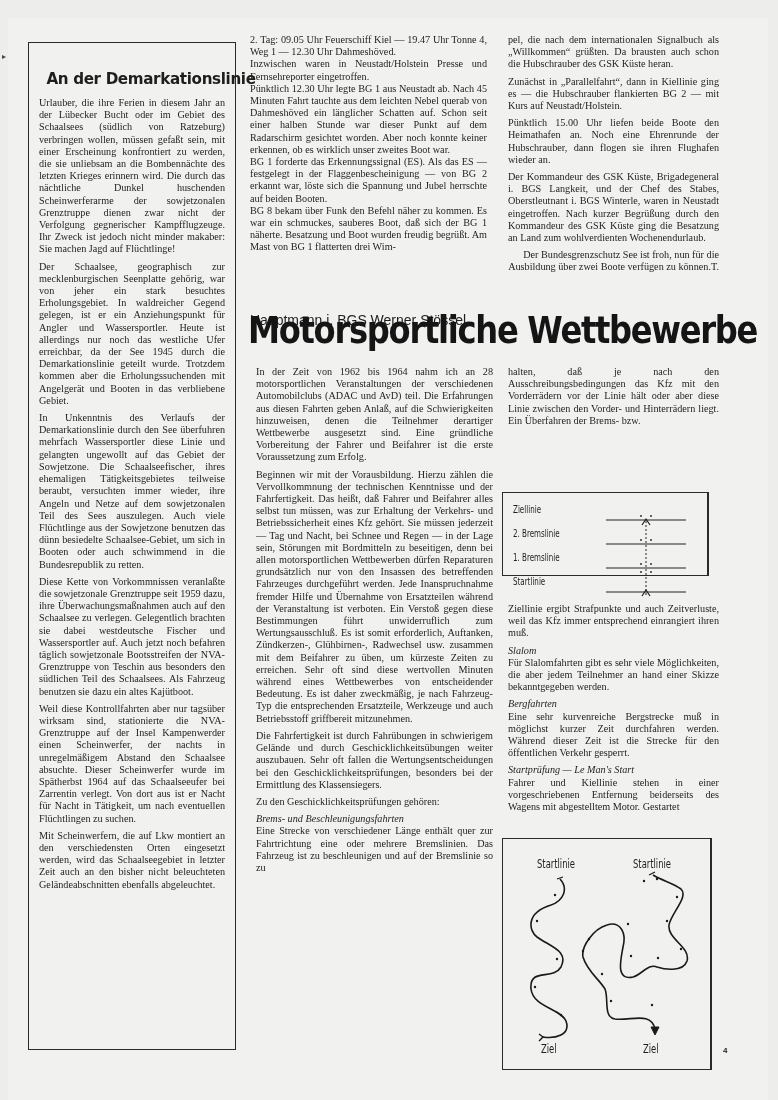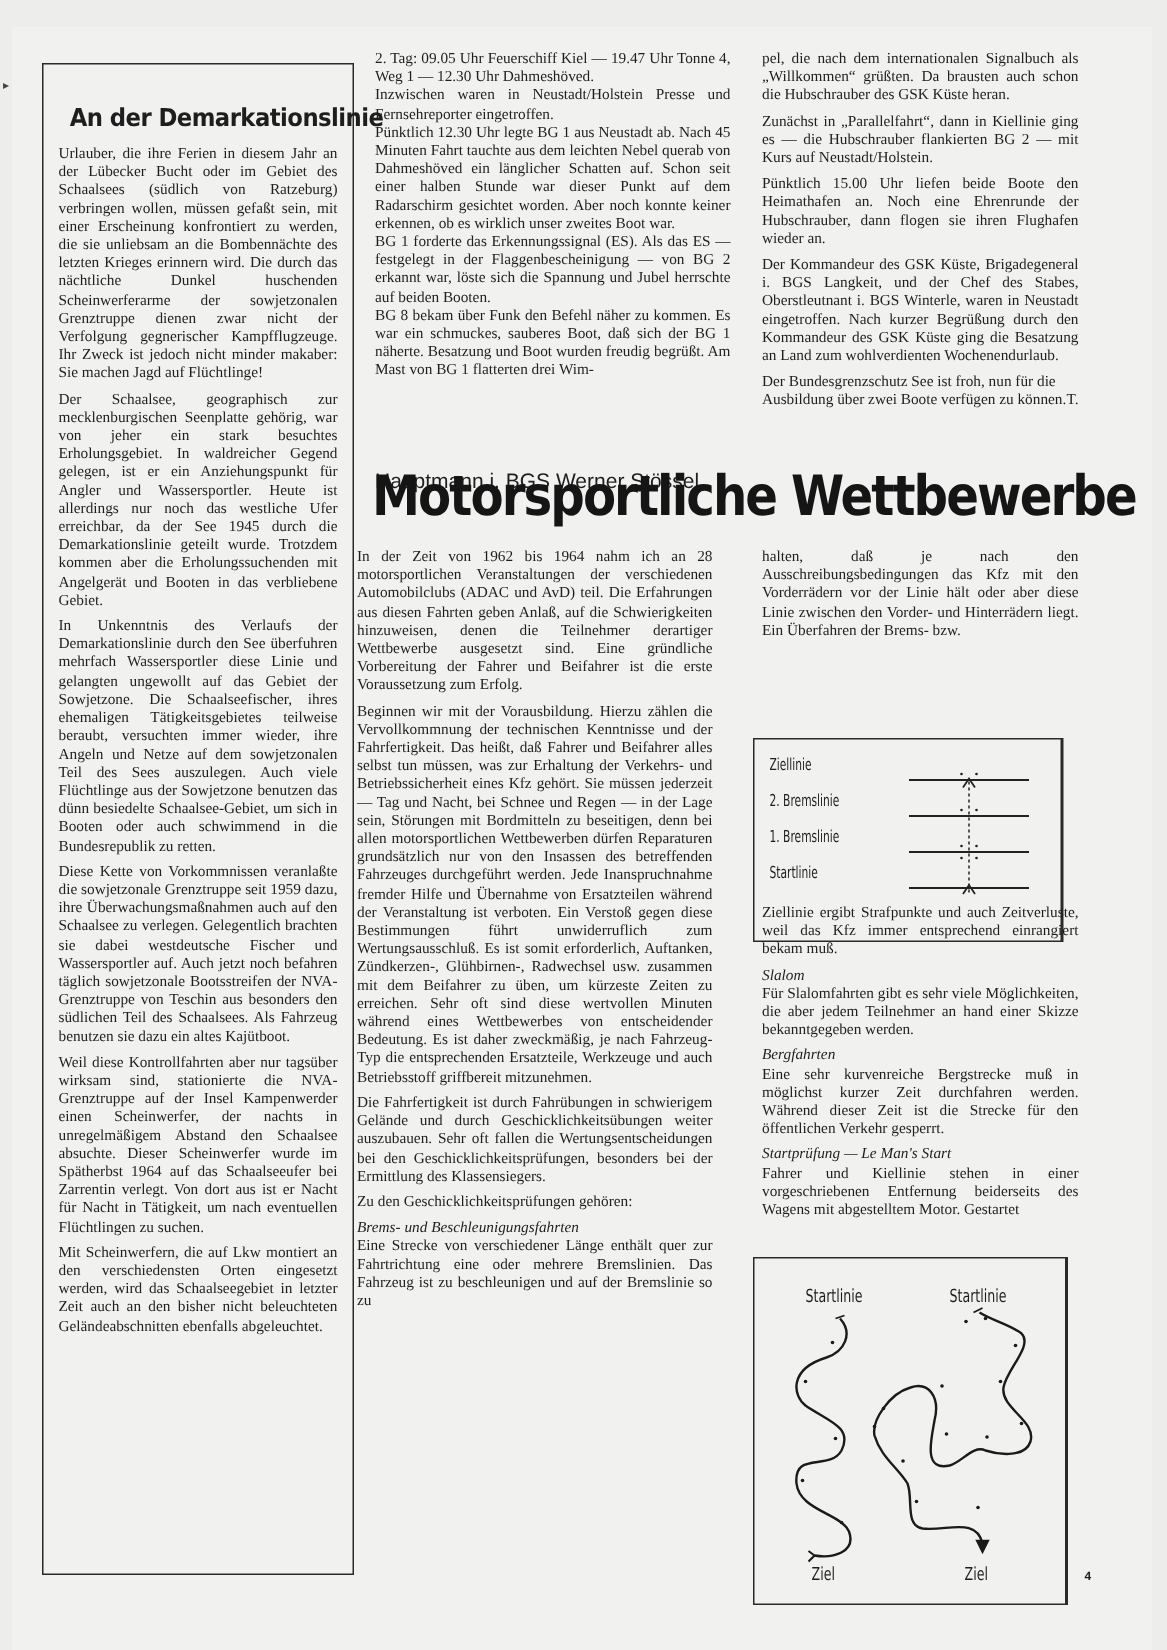--- a/index.html
+++ b/index.html
@@ -8,21 +8,21 @@
   .page { position: absolute; left: 8px; top: 18px; width: 760px; height: 1082px; background: #f1f1ef; }
   .col { position: absolute; font-size: 10.2px; line-height: 12.2px; text-align: justify; hyphens: none; }
   .col p { margin-bottom: 5px; }
   .col p.tight { margin-bottom: 0; }
   .box { position: absolute; left: 28px; top: 42px; width: 208px; height: 1008px; border: 1.5px solid #2a2a2a; padding: 26px 10px 0 10px; }
   .box h2 { font-family: "DejaVu Sans", sans-serif; font-weight: bold; font-size: 16.5px; letter-spacing: -0.4px; text-align: center; margin-bottom: 9px; transform: scaleX(0.92); transform-origin: center; white-space: nowrap; }
   .box .col { position: static; }
   .author { position: absolute; left: 250px; top: 312px; font-family: "Liberation Sans", sans-serif; font-weight: normal; font-size: 14px; }
   .headline { position: absolute; left: 248px; top: 309px; font-family: "DejaVu Sans", sans-serif; font-weight: bold; font-size: 37px; letter-spacing: -1.5px; transform: scaleX(0.87); transform-origin: left top; white-space: nowrap; color: #151515; }
   .sub-i { font-style: italic; }
-  .fig1 { position: absolute; left: 502px; top: 492px; width: 207px; height: 136px; border: 1px solid #2a2a2a; border-right-width: 2px; }
+  .fig1 { position: absolute; left: 502px; top: 492px; width: 207px; height: 84px; border: 1px solid #2a2a2a; border-right-width: 2px; }
   .fig1 .lbl { position: absolute; left: 10px; font-family: "DejaVu Sans Condensed", "DejaVu Sans", sans-serif; font-size: 11px; transform: scaleX(0.72); transform-origin: left; }
   .fig2 { position: absolute; left: 502px; top: 838px; width: 210px; height: 232px; border: 1px solid #2a2a2a; border-right-width: 2px; }
   .fig2 .lbl { position: absolute; font-family: "DejaVu Sans", sans-serif; font-size: 12px; transform: scaleX(0.7); transform-origin: left; }
   .pagenum { position: absolute; left: 723px; top: 1046px; font-family: "Liberation Sans", sans-serif; font-weight: bold; font-size: 8px; }
   .mark { position: absolute; left: 2px; top: 52px; font-size: 8px; color: #444; }
 </style>
 </head>
 <body>
 
 <div class="page"></div>
@@ -46,30 +46,30 @@
   <p class="tight">Pünktlich 12.30 Uhr legte BG 1 aus Neustadt ab. Nach 45 Minuten Fahrt tauchte aus dem leichten Nebel querab von Dahmeshöved ein länglicher Schatten auf. Schon seit einer halben Stunde war dieser Punkt auf dem Radarschirm gesichtet worden. Aber noch konnte keiner erkennen, ob es wirklich unser zweites Boot war.</p>
   <p class="tight">BG 1 forderte das Erkennungssignal (ES). Als das ES — festgelegt in der Flaggenbescheinigung — von BG 2 erkannt war, löste sich die Spannung und Jubel herrschte auf beiden Booten.</p>
   <p class="tight">BG 8 bekam über Funk den Befehl näher zu kommen. Es war ein schmuckes, sauberes Boot, daß sich der BG 1 näherte. Besatzung und Boot wurden freudig begrüßt. Am Mast von BG 1 flatterten drei Wim-</p>
 </div>
 
 <div class="col" style="left:508px; top:34px; width:211px;">
   <p>pel, die nach dem internationalen Signalbuch als „Willkommen“ grüßten. Da brausten auch schon die Hubschrauber des GSK Küste heran.</p>
   <p>Zunächst in „Parallelfahrt“, dann in Kiellinie ging es — die Hubschrauber flankierten BG 2 — mit Kurs auf Neustadt/Holstein.</p>
   <p>Pünktlich 15.00 Uhr liefen beide Boote den Heimathafen an. Noch eine Ehrenrunde der Hubschrauber, dann flogen sie ihren Flughafen wieder an.</p>
   <p>Der Kommandeur des GSK Küste, Brigadegeneral i. BGS Langkeit, und der Chef des Stabes, Oberstleutnant i. BGS Winterle, waren in Neustadt eingetroffen. Nach kurzer Begrüßung durch den Kommandeur des GSK Küste ging die Besatzung an Land zum wohlverdienten Wochenendurlaub.</p>
-  <p style="text-align:left;">
+  <p style="text-align:right;">
     <span>Der Bundesgrenzschutz See ist froh, nun für die Ausbildung über zwei Boote verfügen zu können.</span>
     <span style="float:right;">T.</span>
   </p>
 </div>
 
 <div class="author">Hauptmann i. BGS Werner Stössel</div>
 <div class="headline">Motorsportliche Wettbewerbe</div>
 
-<div class="col" style="left:238px; top:366px; width:237px;">
+<div class="col" style="left:256px; top:366px; width:237px;">
   <p>In der Zeit von 1962 bis 1964 nahm ich an 28 motorsportlichen Veranstaltungen der verschiedenen Automobilclubs (ADAC und AvD) teil. Die Erfahrungen aus diesen Fahrten geben Anlaß, auf die Schwierigkeiten hinzuweisen, denen die Teilnehmer derartiger Wettbewerbe ausgesetzt sind. Eine gründliche Vorbereitung der Fahrer und Beifahrer ist die erste Voraussetzung zum Erfolg.</p>
   <p>Beginnen wir mit der Vorausbildung. Hierzu zählen die Vervollkommnung der technischen Kenntnisse und der Fahrfertigkeit. Das heißt, daß Fahrer und Beifahrer alles selbst tun müssen, was zur Erhaltung der Verkehrs- und Betriebssicherheit eines Kfz gehört. Sie müssen jederzeit — Tag und Nacht, bei Schnee und Regen — in der Lage sein, Störungen mit Bordmitteln zu beseitigen, denn bei allen motorsportlichen Wettbewerben dürfen Reparaturen grundsätzlich nur von den Insassen des betreffenden Fahrzeuges durchgeführt werden. Jede Inanspruchnahme fremder Hilfe und Übernahme von Ersatzteilen während der Veranstaltung ist verboten. Ein Verstoß gegen diese Bestimmungen führt unwiderruflich zum Wertungsausschluß. Es ist somit erforderlich, Auftanken, Zündkerzen-, Glühbirnen-, Radwechsel usw. zusammen mit dem Beifahrer zu üben, um kürzeste Zeiten zu erreichen. Sehr oft sind diese wertvollen Minuten während eines Wettbewerbes von entscheidender Bedeutung. Es ist daher zweckmäßig, je nach Fahrzeug-Typ die entsprechenden Ersatzteile, Werkzeuge und auch Betriebsstoff griffbereit mitzunehmen.</p>
   <p>Die Fahrfertigkeit ist durch Fahrübungen in schwierigem Gelände und durch Geschicklichkeitsübungen weiter auszubauen. Sehr oft fallen die Wertungsentscheidungen bei den Geschicklichkeitsprüfungen, besonders bei der Ermittlung des Klassensiegers.</p>
   <p>Zu den Geschicklichkeitsprüfungen gehören:</p>
   <p class="tight sub-i">Brems- und Beschleunigungsfahrten</p>
   <p>Eine Strecke von verschiedener Länge enthält quer zur Fahrtrichtung eine oder mehrere Bremslinien. Das Fahrzeug ist zu beschleunigen und auf der Bremslinie so zu</p>
 </div>
 
 <div class="col" style="left:508px; top:366px; width:211px;">
   <p>halten, daß je nach den Ausschreibungsbedingungen das Kfz mit den Vorderrädern vor der Linie hält oder aber diese Linie zwischen den Vorder- und Hinterrädern liegt. Ein Überfahren der Brems- bzw.</p>
@@ -97,21 +97,21 @@
         <circle cx="148" cy="47" r="0.9"></circle>
       <circle cx="138" cy="71" r="0.9"></circle>
         <circle cx="148" cy="71" r="0.9"></circle>
       <circle cx="138" cy="79" r="0.9"></circle>
         <circle cx="148" cy="79" r="0.9"></circle>
     </g>
   </svg>
 </div>
 
 <div class="col" style="left:508px; top:603px; width:211px;">
-  <p>Ziellinie ergibt Strafpunkte und auch Zeitverluste, weil das Kfz immer entsprechend einrangiert bekam muß.</p>
+  <p>Ziellinie ergibt Strafpunkte und auch Zeitverluste, weil das Kfz immer entsprechend einrangiert ihren muß.</p>
   <p class="tight sub-i">Slalom</p>
   <p>Für Slalomfahrten gibt es sehr viele Möglichkeiten, die aber jedem Teilnehmer an hand einer Skizze bekanntgegeben werden.</p>
   <p class="tight sub-i">Bergfahrten</p>
   <p>Eine sehr kurvenreiche Bergstrecke muß in möglichst kurzer Zeit durchfahren werden. Während dieser Zeit ist die Strecke für den öffentlichen Verkehr gesperrt.</p>
   <p class="tight sub-i">Startprüfung — Le Man's Start</p>
   <p>Fahrer und Kiellinie stehen in einer vorgeschriebenen Entfernung beiderseits des Wagens mit abgestelltem Motor. Gestartet</p>
 </div>
 
 <div class="fig2">
   <span class="lbl" style="left:34px; top:18px;">Startlinie</span>

